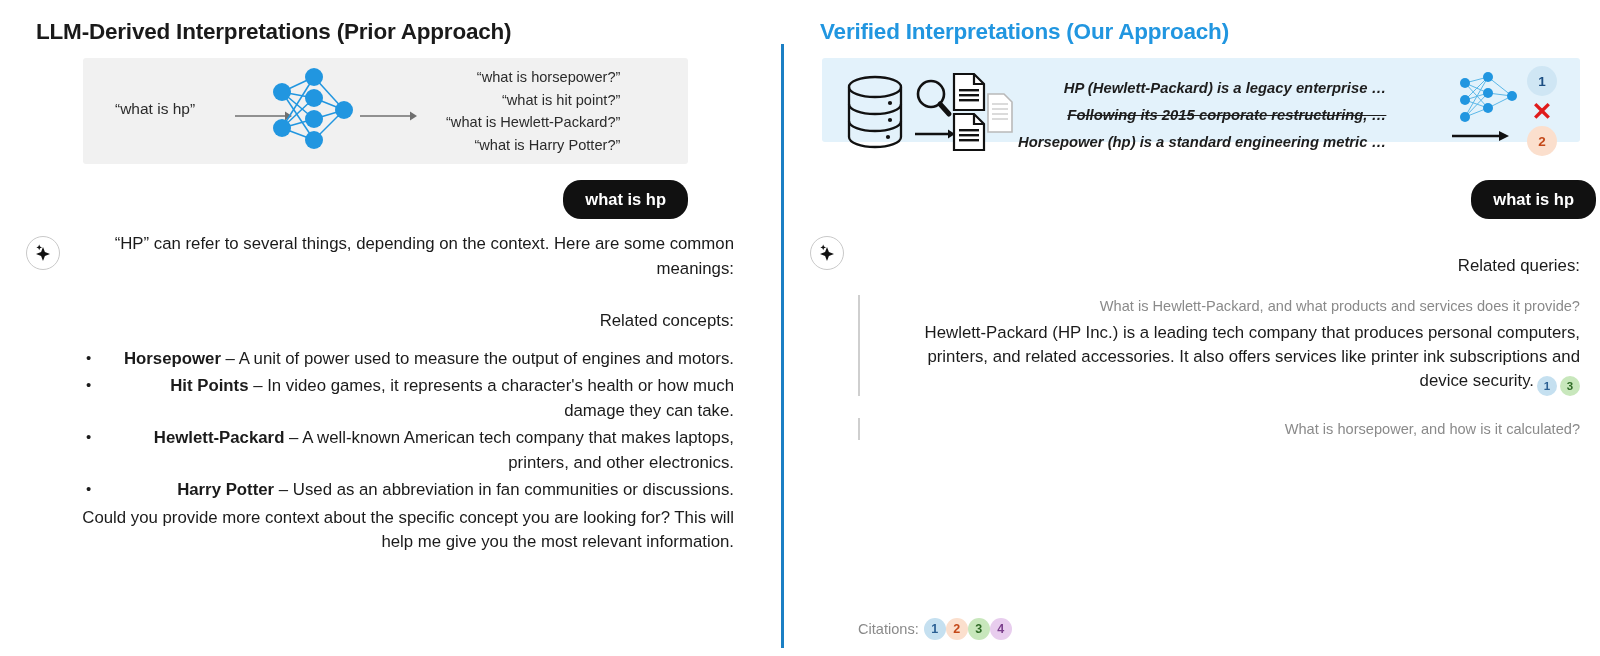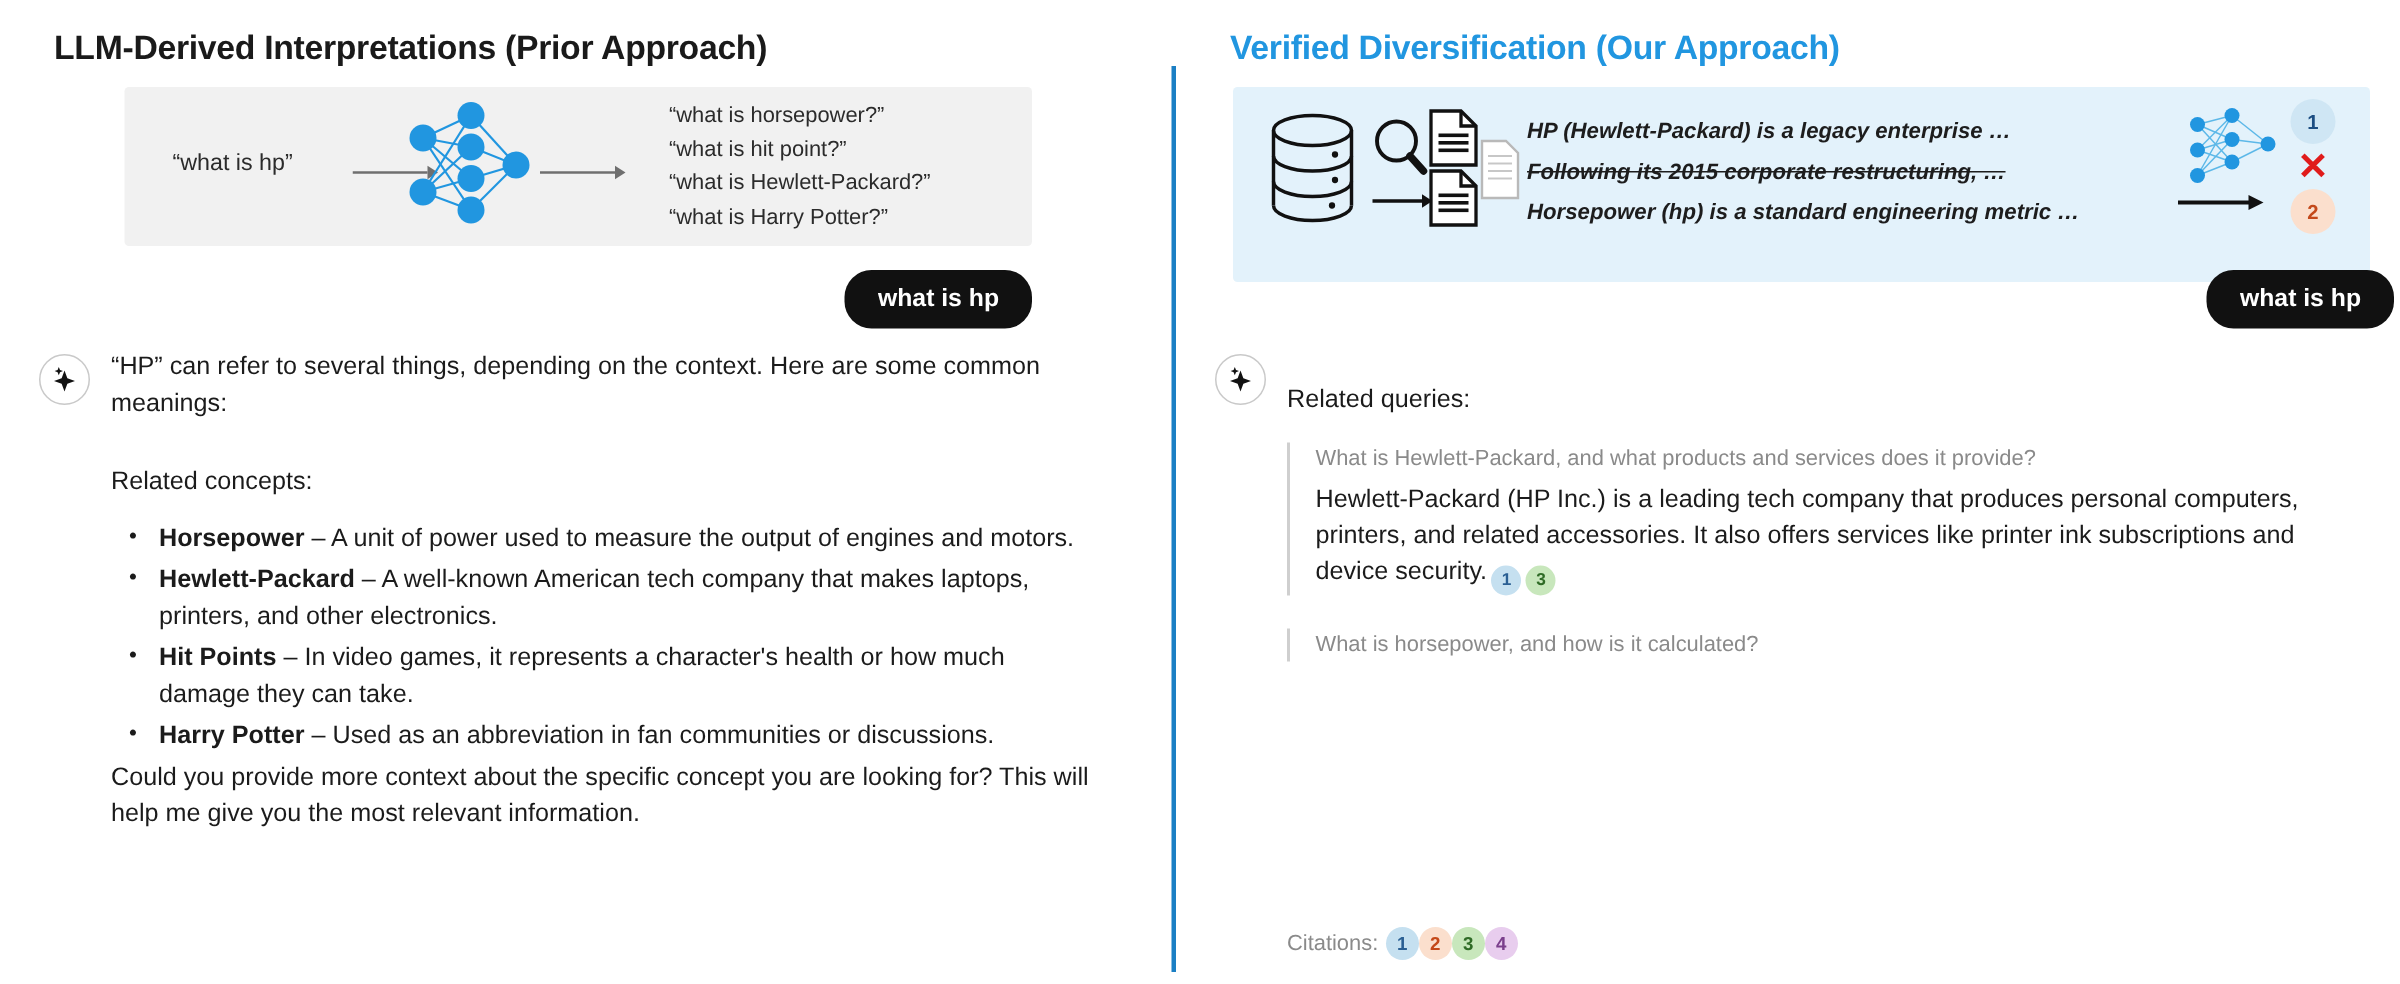--- a/index.html
+++ b/index.html
@@ -3,21 +3,21 @@
 <meta charset="utf-8">
 <style>
   * { box-sizing: border-box; margin: 0; padding: 0; }
   html, body {
     width: 1600px; height: 656px;
     background: #ffffff;
     font-family: "Liberation Sans", sans-serif;
     color: #1b1b1b;
     overflow: hidden;
   }
-  .canvas { position: relative; width: 1600px; height: 656px; }
+  .canvas { position: relative; width: 1600px; height: 656px; text-align: right; }
 
   
   .divider {
     position: absolute; left: 781px; top: 44px;
     width: 3px; height: 604px;
     background: #1b7fc4;
   }
 
   
   .panel { position: absolute; top: 0; height: 656px; }
@@ -37,21 +37,21 @@
   
   .figbox {
     position: absolute;
     border-radius: 3px;
   }
   .figbox-left {
     left: 83px; top: 58px; width: 605px; height: 106px;
     background: #f1f1f1;
   }
   .figbox-right {
-    left: 38px; top: 58px; width: 758px; height: 130px;
+    left: 38px; top: 58px; width: 758px; height: 84px;
     background: #e3f2fb;
   }
 
   
   .fig-query {
     position: absolute; left: 32px; top: 42px;
     font-size: 15.5px; color: #2b2b2b; white-space: nowrap;
   }
   .fig-arrow1 { position: absolute; left: 152px; top: 50px; }
   .fig-arrow2 { position: absolute; left: 277px; top: 50px; }
@@ -246,37 +246,37 @@
     <div class="assist-body" style="left:74px; top:232px; width:660px;">
       <div class="assist-p">“HP” can refer to several things, depending on the context. Here are some common meanings:</div>
 
       <div class="assist-h" style="margin-top:28px;">Related concepts:</div>
 
       <ul class="concepts">
         <li>
           <b>Horsepower</b><span> – </span><span>A unit of power used to measure the output of engines and motors.</span>
         </li>
         <li>
-          <b>Hewlett-Packard</b><span> – </span><span>A well-known American tech company that makes laptops, printers, and other electronics.</span>
+          <b>Hit Points</b><span> – </span><span>In video games, it represents a character's health or how much damage they can take.</span>
         </li>
         <li>
-          <b>Hit Points</b><span> – </span><span>In video games, it represents a character's health or how much damage they can take.</span>
+          <b>Hewlett-Packard</b><span> – </span><span>A well-known American tech company that makes laptops, printers, and other electronics.</span>
         </li>
         <li>
           <b>Harry Potter</b><span> – </span><span>Used as an abbreviation in fan communities or discussions.</span>
         </li>
       </ul>
 
       <div class="assist-p" style="">Could you provide more context about the specific concept you are looking for? This will help me give you the most relevant information.</div>
     </div>
   </div>
 
   <div class="panel panel-right">
 
-    <div class="panel-title title-right">Verified Diversification (Our Approach)</div>
+    <div class="panel-title title-right">Verified Interpretations (Our Approach)</div>
 
     <div class="figbox figbox-right">
 
       <div class="r-db">
         <svg width="62" height="76" viewBox="0 0 62 76">
           <g fill="none" stroke="#111" stroke-width="2.3">
             <ellipse cx="31" cy="13" rx="26" ry="10"></ellipse>
             <path d="M5 13 L5 63"></path>
               <path d="M57 13 L57 63"></path>
             <path d="M5 63 a26 10 0 0 0 52 0"></path>

